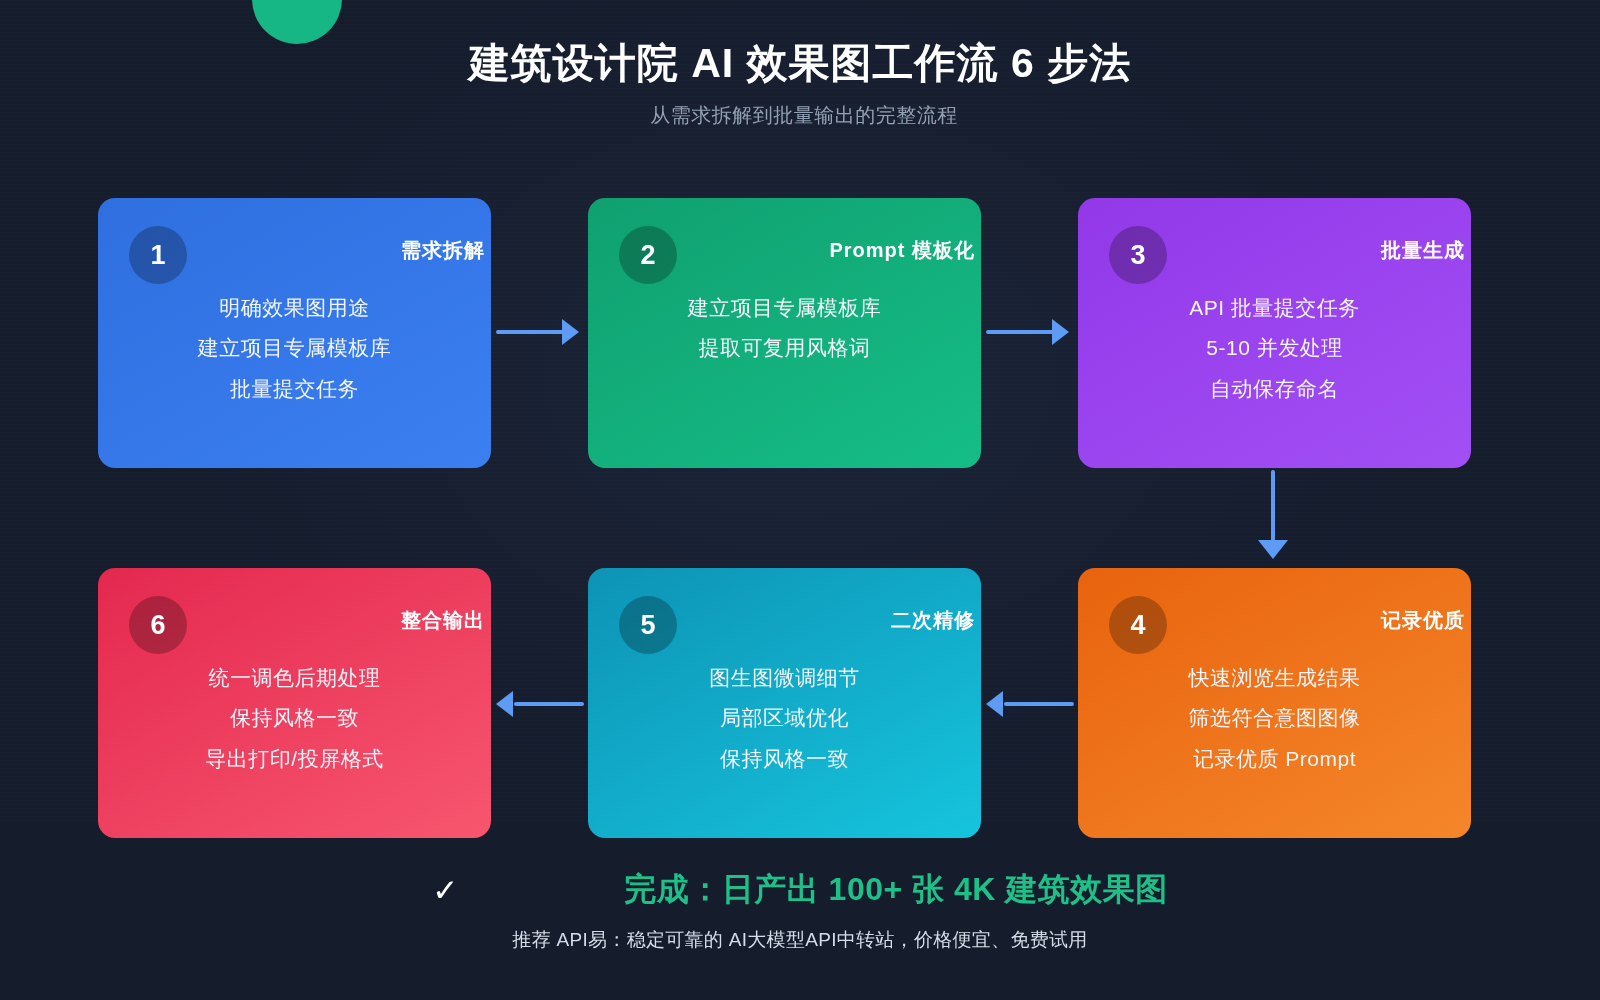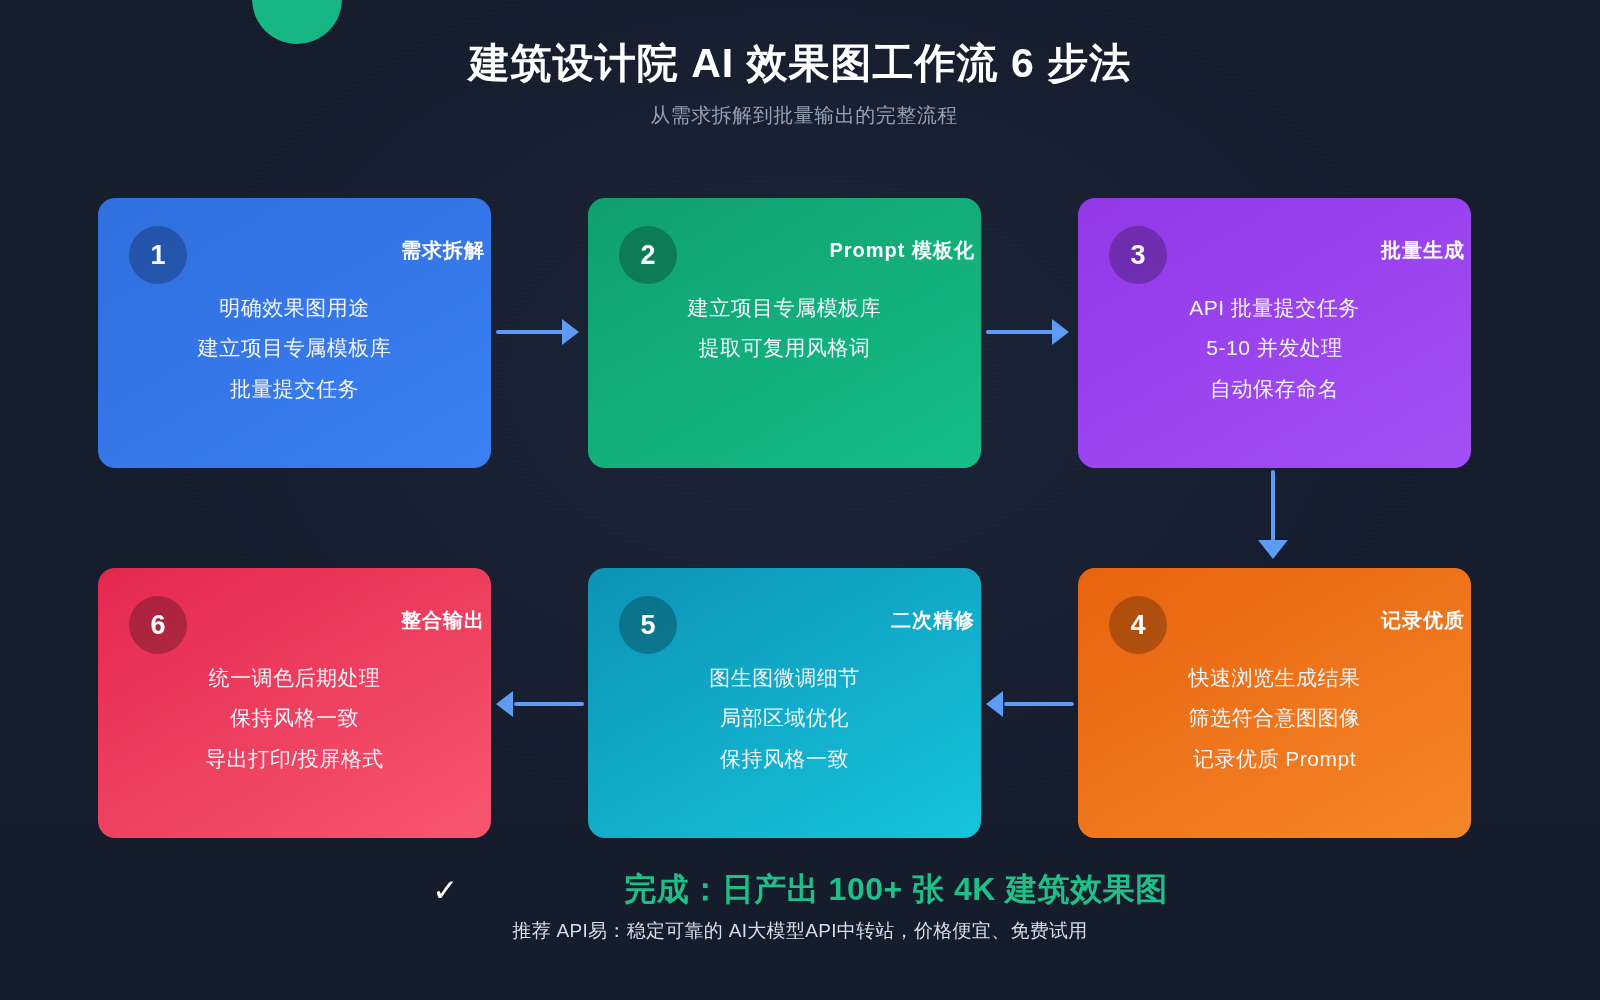--- a/index.html
+++ b/index.html
@@ -95,21 +95,21 @@
   
   #footer { position:absolute; left:0; top:868px; width:1600px; text-align:center; }
   #footer-row {
     display:flex; align-items:center; justify-content:center; gap:16px;
   }
   #check-icon { font-size:31px; color:#ffffff; line-height:1; margin-right:150px; }
   #footer-highlight {
     font-size:32px; font-weight:bold; color:#1fbf88; letter-spacing:.5px;
   }
   #footer-note {
-    margin-top:6px;
+    margin-top:15px;
     font-size:19px; color:#d6dde8; letter-spacing:.3px;
   }
 </style>
 </head>
 <body>
 
 <div id="stage">
 
   <div class="blob" id="blob-green" style="background: rgb(23, 182, 133);"></div>
 

